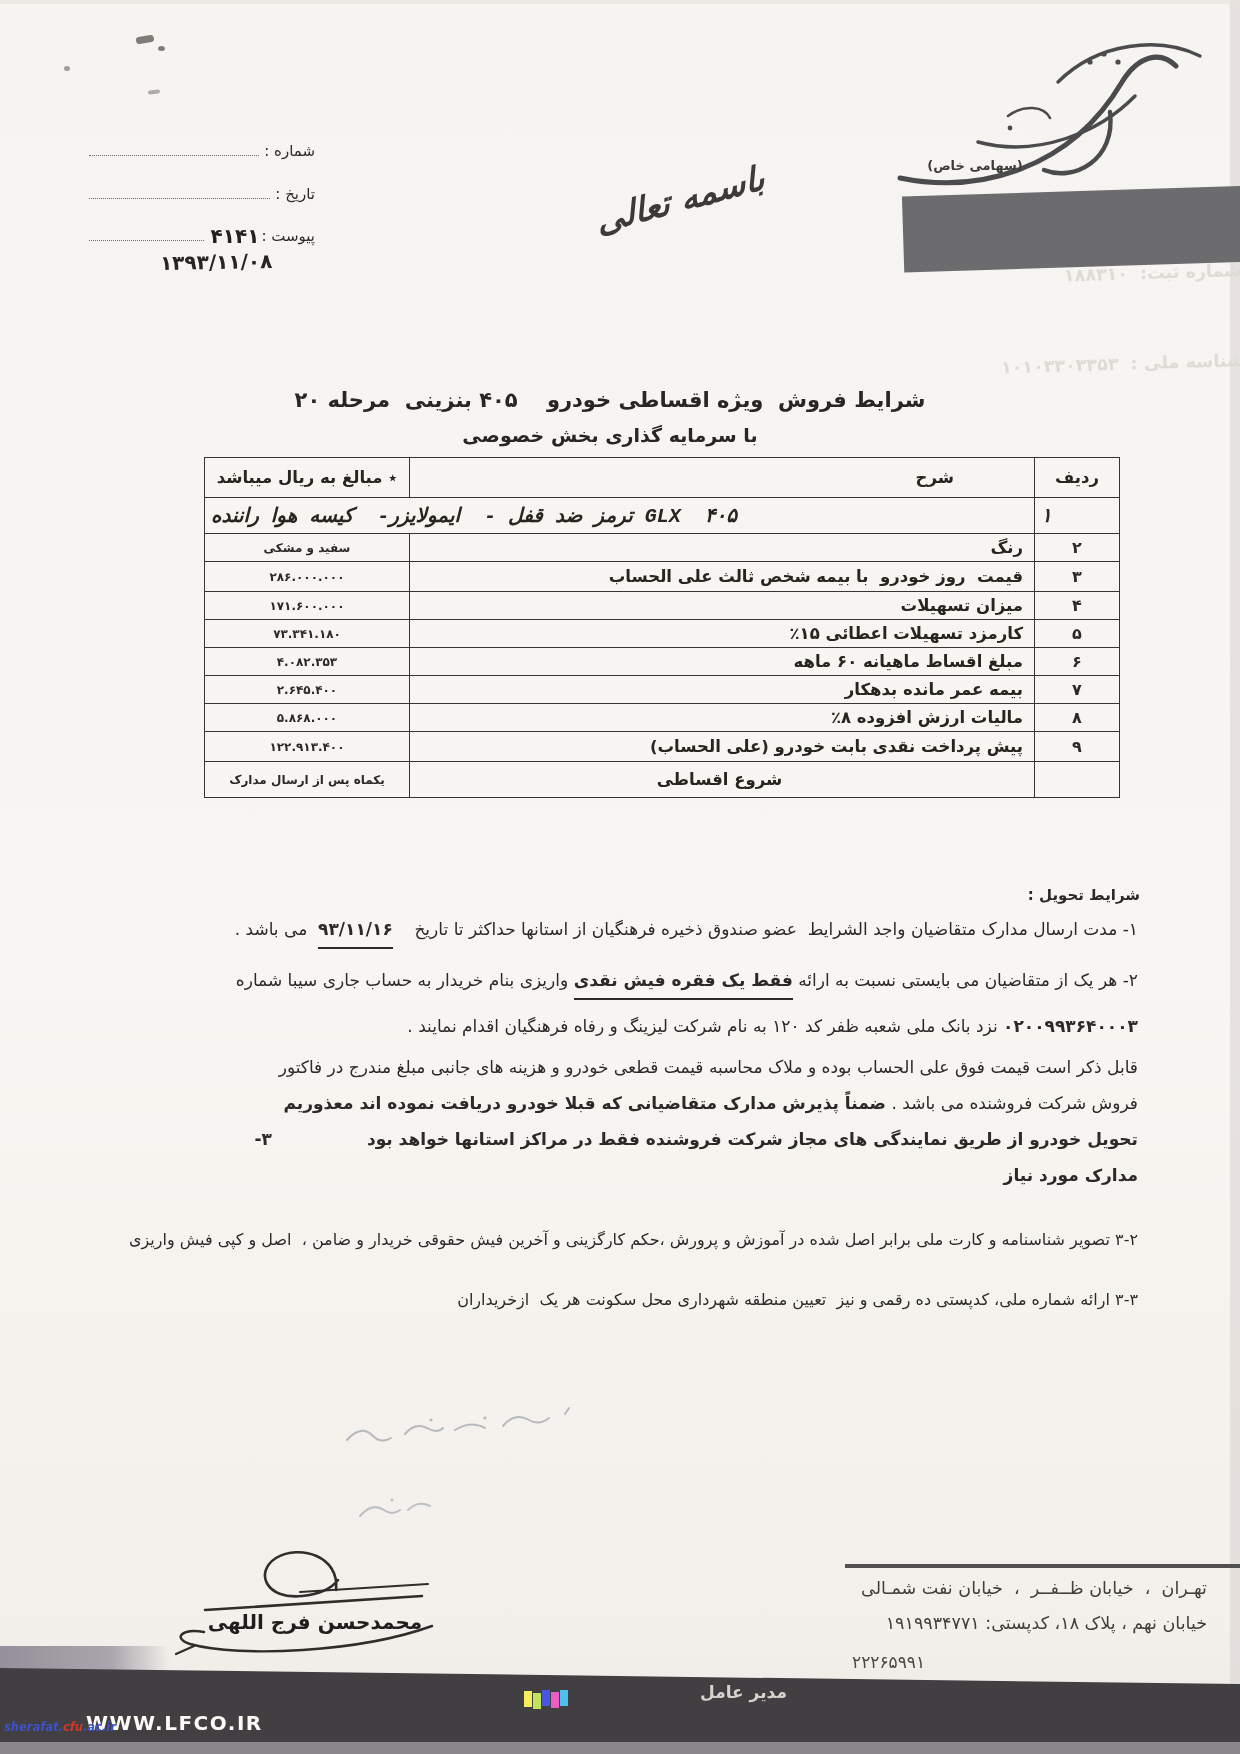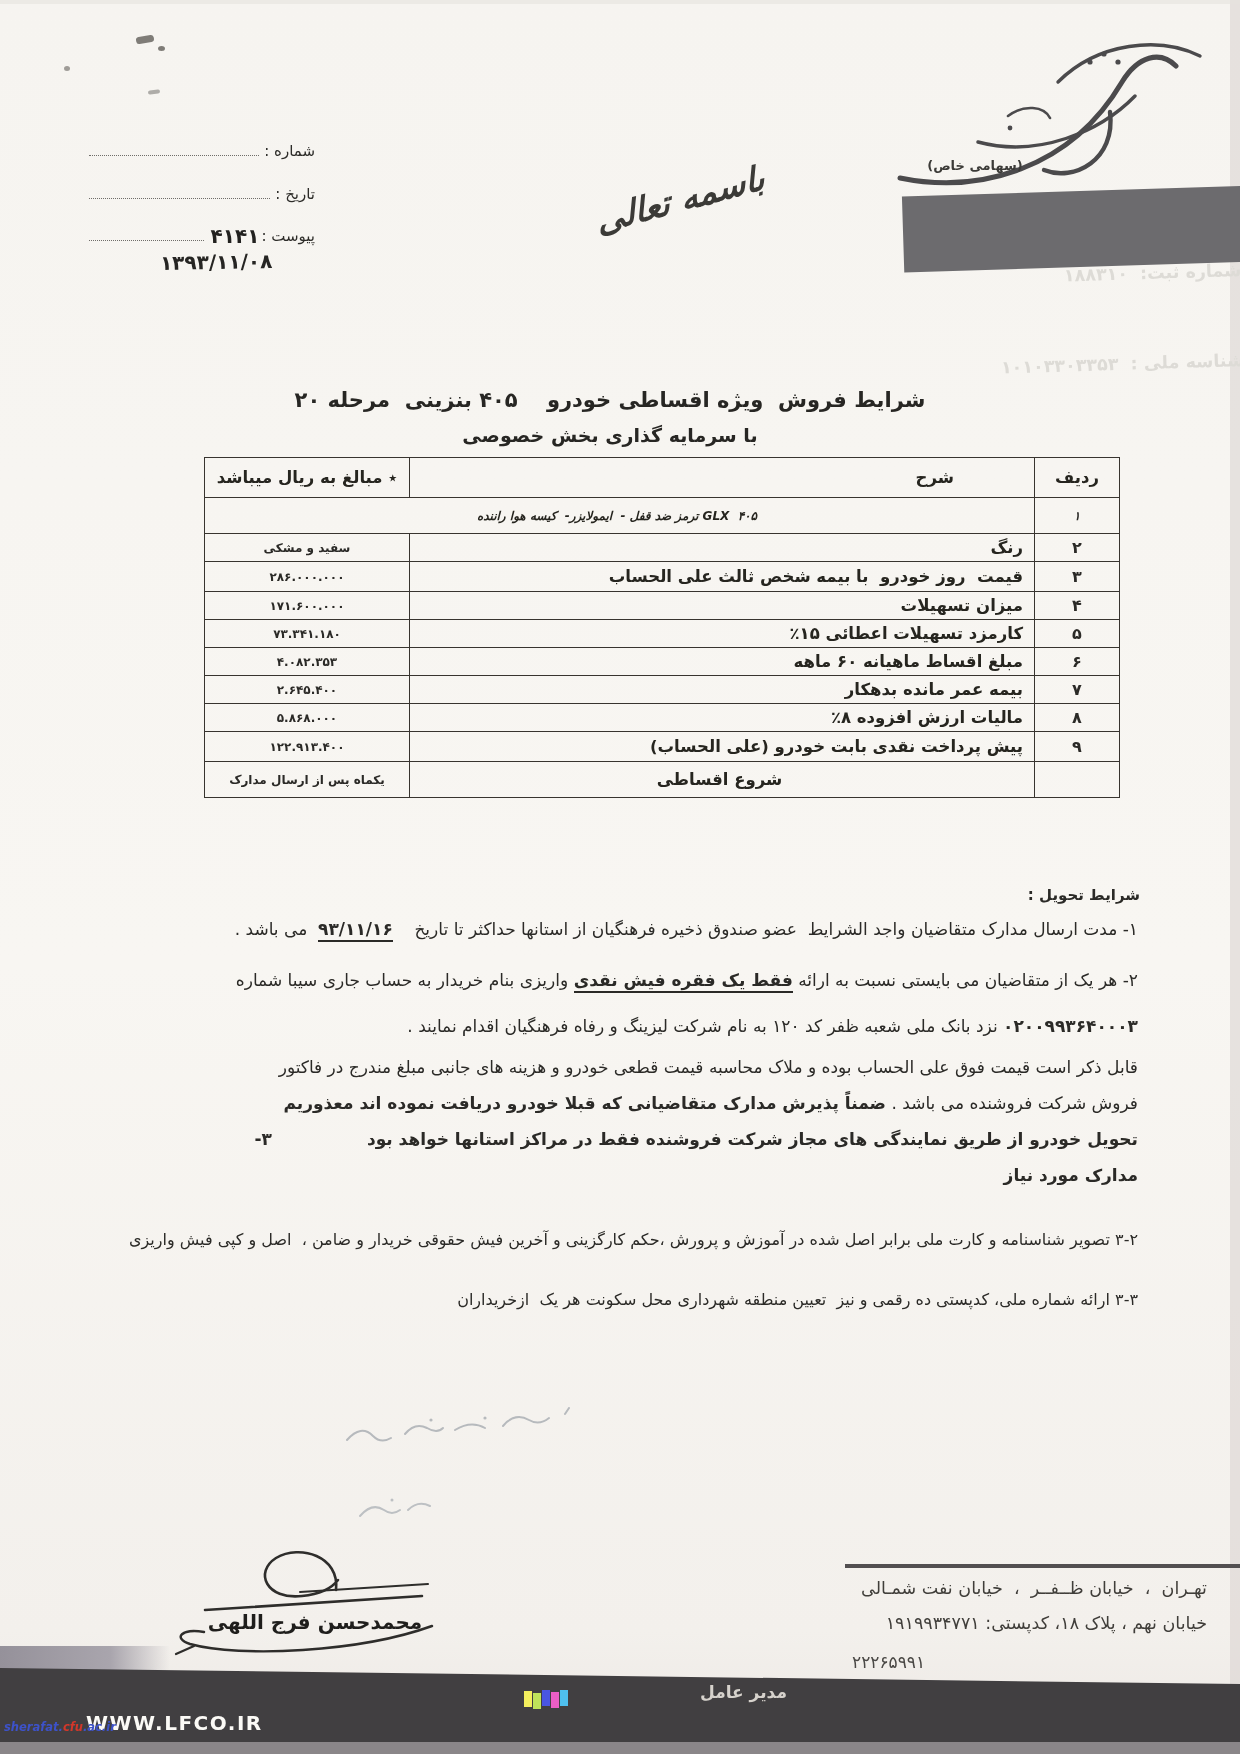--- a/index.html
+++ b/index.html
@@ -39,34 +39,34 @@
   
   #tablewrap{left:205px;top:457px;width:915px;height:336px;z-index:1;}
   #tablewrap table{width:100%;height:100%;border-collapse:collapse;table-layout:fixed;direction:rtl;}
   #tablewrap td,#tablewrap th{border:1.5px solid #38342f;padding:0 6px;vertical-align:middle;overflow:hidden;}
   th{font-size:16.5px;font-weight:700;color:#26251f;}
   th.h-sharh{text-align:right;padding-right:80px !important;}
   td.c-no{text-align:center;font-size:16px;font-weight:700;}
   td.c-desc{text-align:right;padding-right:11px !important;font-size:16.5px;font-weight:700;color:#26251f;white-space:pre;}
   td.c-val{text-align:center;font-size:12px;font-weight:700;letter-spacing:.5px;}
   td.c-center{text-align:center !important;}
-  .spec-row td{font-style:italic;text-align:center;font-size:12px;}
+  .spec-row td{font-style:italic;text-align:left;font-size:20px;font-family:Liberation Mono, monospace;}
   
   .term{direction:rtl;color:#2b2a27;z-index:1;}
   #delivery-heading{right:100px;top:886px;font-size:15px;font-weight:600;}
   #p1{right:102px;top:919px;font-size:17px;white-space:pre;}
   #p2{right:102px;top:957px;width:980px;font-size:17px;line-height:46px;text-align:right;}
   #p3{right:102px;top:1049px;width:897px;font-size:17px;line-height:36px;text-align:right;}
   .item{font-size:16px;white-space:pre;}
   #p31{right:102px;top:1168px;}
   #p32{right:102px;top:1230px;}
   #p33{right:102px;top:1290px;}
   #p34{right:102px;top:1350px;font-weight:700;}
   .bold{font-weight:700;}
-  .uline{border-bottom:2px solid #2b2a27;padding-bottom:1px;}
+  .uline{border-bottom:2px solid #2b2a27;padding-bottom:8px;}
   .gap-right{margin-right:95px;}
   
   .squiggle{z-index:1;opacity:.6;filter:blur(.4px);}
   
   #sig-svg{left:160px;top:1538px;width:300px;height:130px;z-index:1;}
   #sig-name{left:195px;top:1610px;width:240px;text-align:center;font-size:20px;font-weight:700;color:#1f1e1c;z-index:2;}
   
   #addr-rule{left:845px;top:1564px;width:395px;height:4px;background:#524f50;z-index:1;}
   .addr-line{right:33px;direction:rtl;font-size:17.5px;color:#403e3a;white-space:pre;z-index:1;letter-spacing:.3px;}
   #addr1{top:1578px;}

